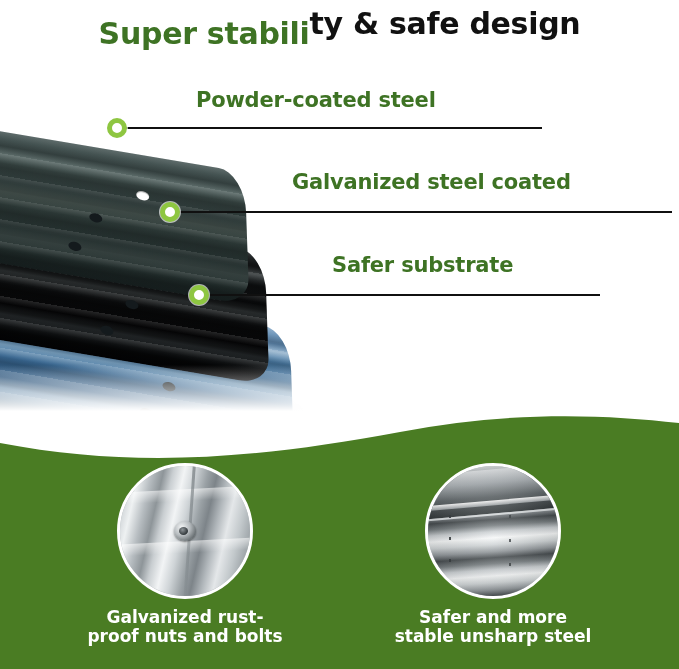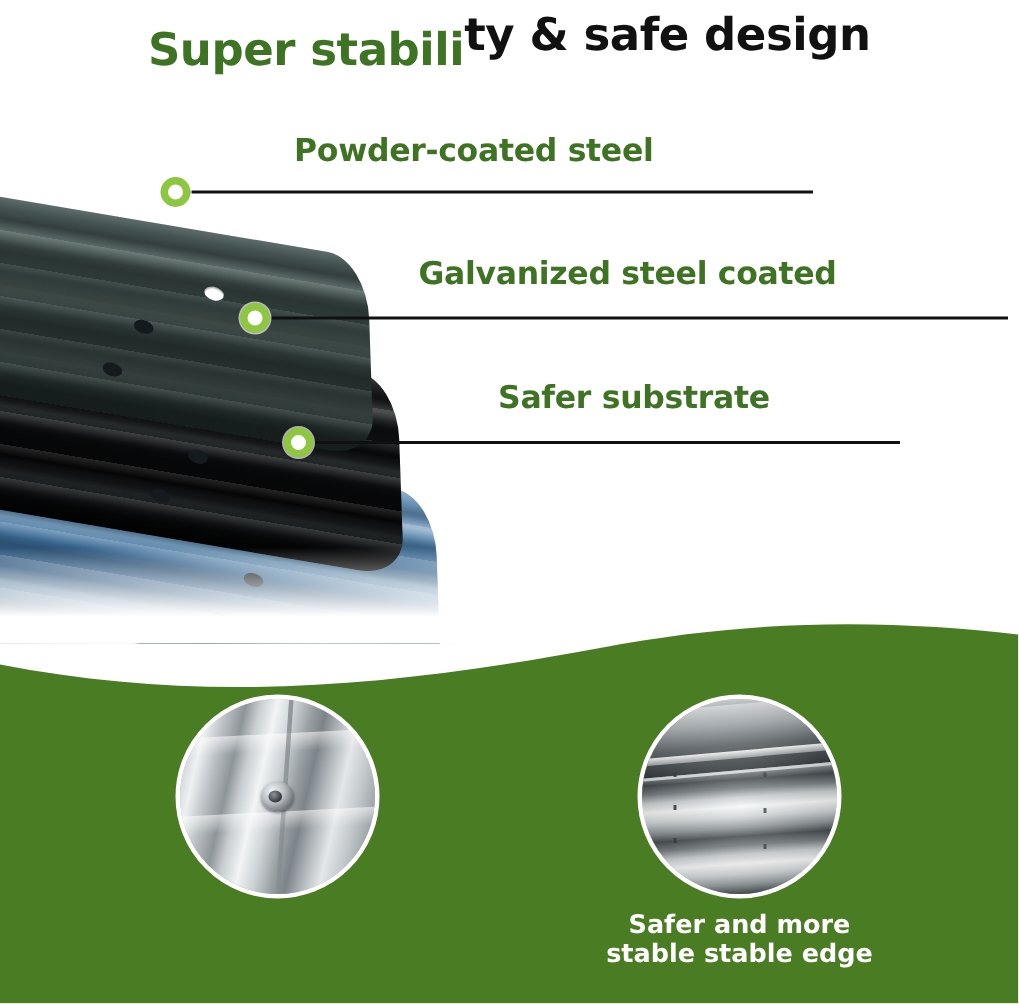--- a/index.html
+++ b/index.html
@@ -348,21 +348,21 @@
 
   </div>
 
   <div class="illo-fade"></div>
 </div>
 
 <div class="callout-label" style="left:196px; top:88px;">Powder-coated steel</div>
 <div class="callout-line" style="left:118px; top:127px; width:424px;"></div>
 <div class="callout-dot" style="left:107px; top:118px;"></div>
 
-<div class="callout-label" style="left:279px; top:170px;">Galvanized steel coated</div>
+<div class="callout-label" style="left:292px; top:170px;">Galvanized steel coated</div>
 <div class="callout-line" style="left:172px; top:211px; width:500px;"></div>
 <div class="callout-dot" style="left:160px; top:202px;"></div>
 
 <div class="callout-label" style="left:332px; top:253px;">Safer substrate</div>
 <div class="callout-line" style="left:200px; top:294px; width:400px;"></div>
 <div class="callout-dot" style="left:189px; top:285px;"></div>
 
 <div class="green-panel">
   <svg width="679" height="271" viewBox="0 0 679 271">
     <path d="M0,45 C130,70 250,62 400,34 C510,13 600,16 679,25 L679,271 L0,271 Z" fill="#4a7c23"></path>
@@ -371,27 +371,29 @@
 
 <div class="feature" style="left:70px; top:463px;">
   <div class="feature-circle">
     <div class="metal-bolt">
       <div class="band" style="top:18%;"></div>
       <div class="band" style="top:58%;"></div>
       <div class="seam"></div>
       <div class="bolt"></div>
     </div>
   </div>
+  <div class="feature-caption">Galvanized rust-
+proof nuts and bolts</div>
 </div>
 
 <div class="feature" style="left:378px; top:463px;">
   <div class="feature-circle">
     <div class="metal-corrugated">
       <div class="topcap"></div>
       <div class="rim"></div>
       <div class="rivets"></div>
       <div class="rivets2"></div>
       <div class="vfade"></div>
     </div>
   </div>
   <div class="feature-caption">Safer and more
-stable stable edge</div>
+stable unsharp steel</div>
 </div>
 
 </body></html>

